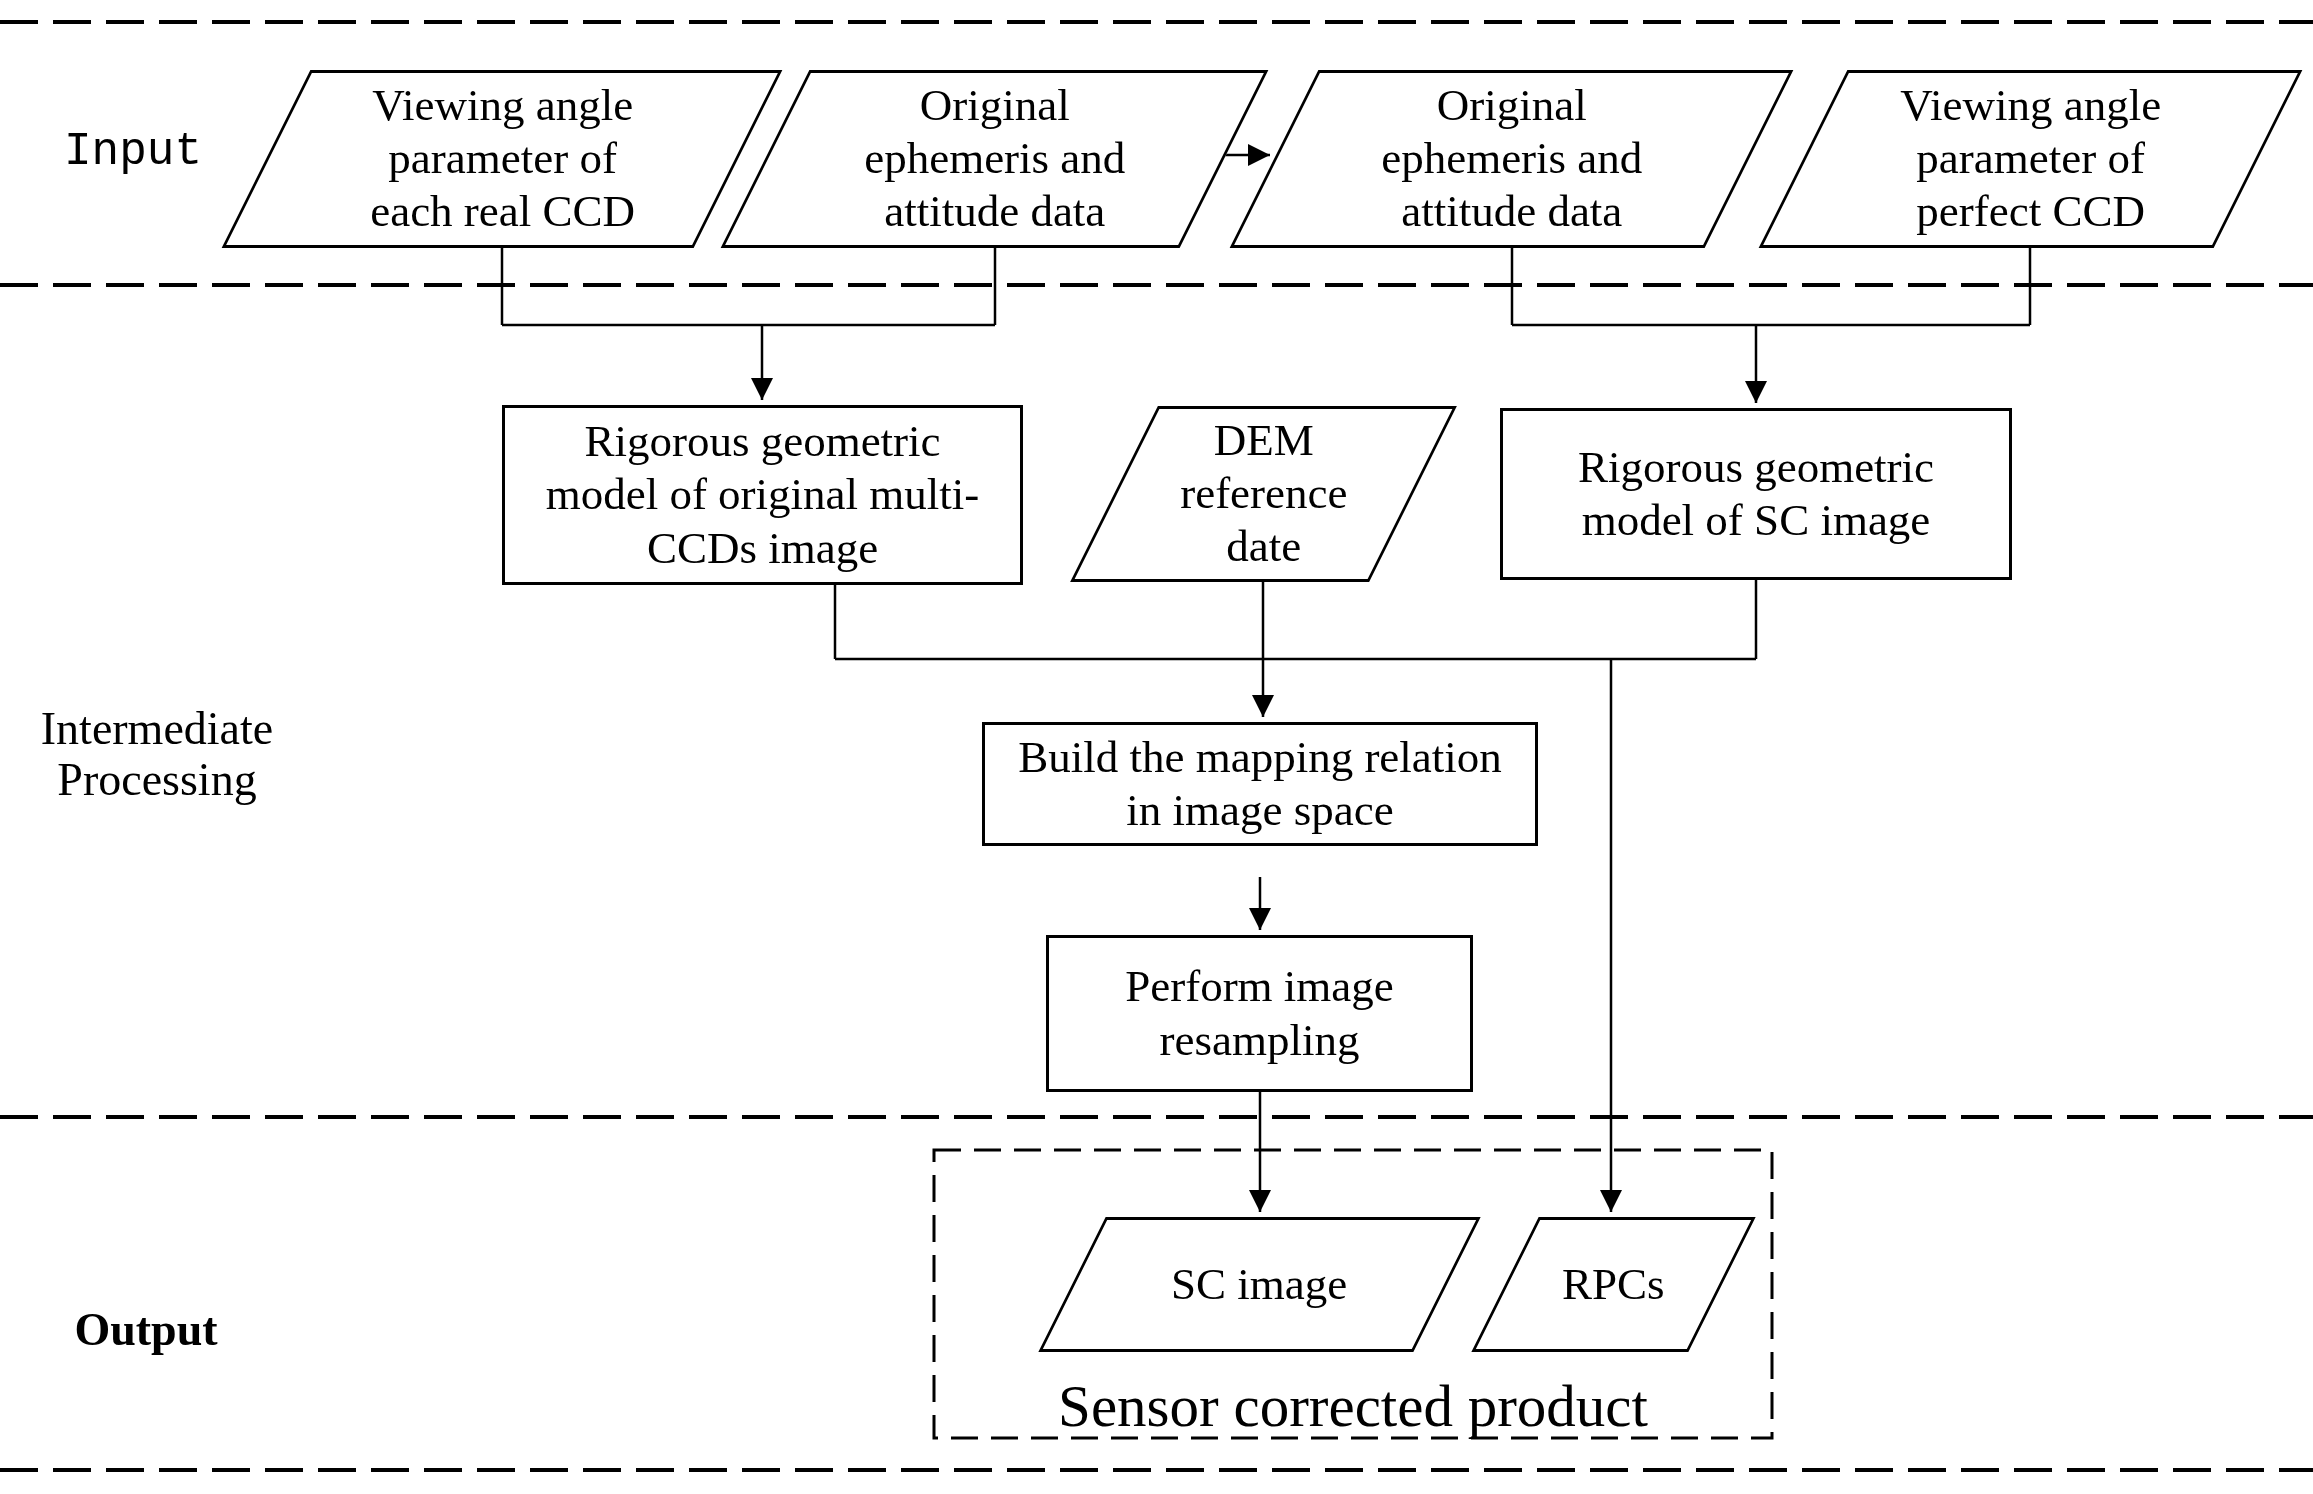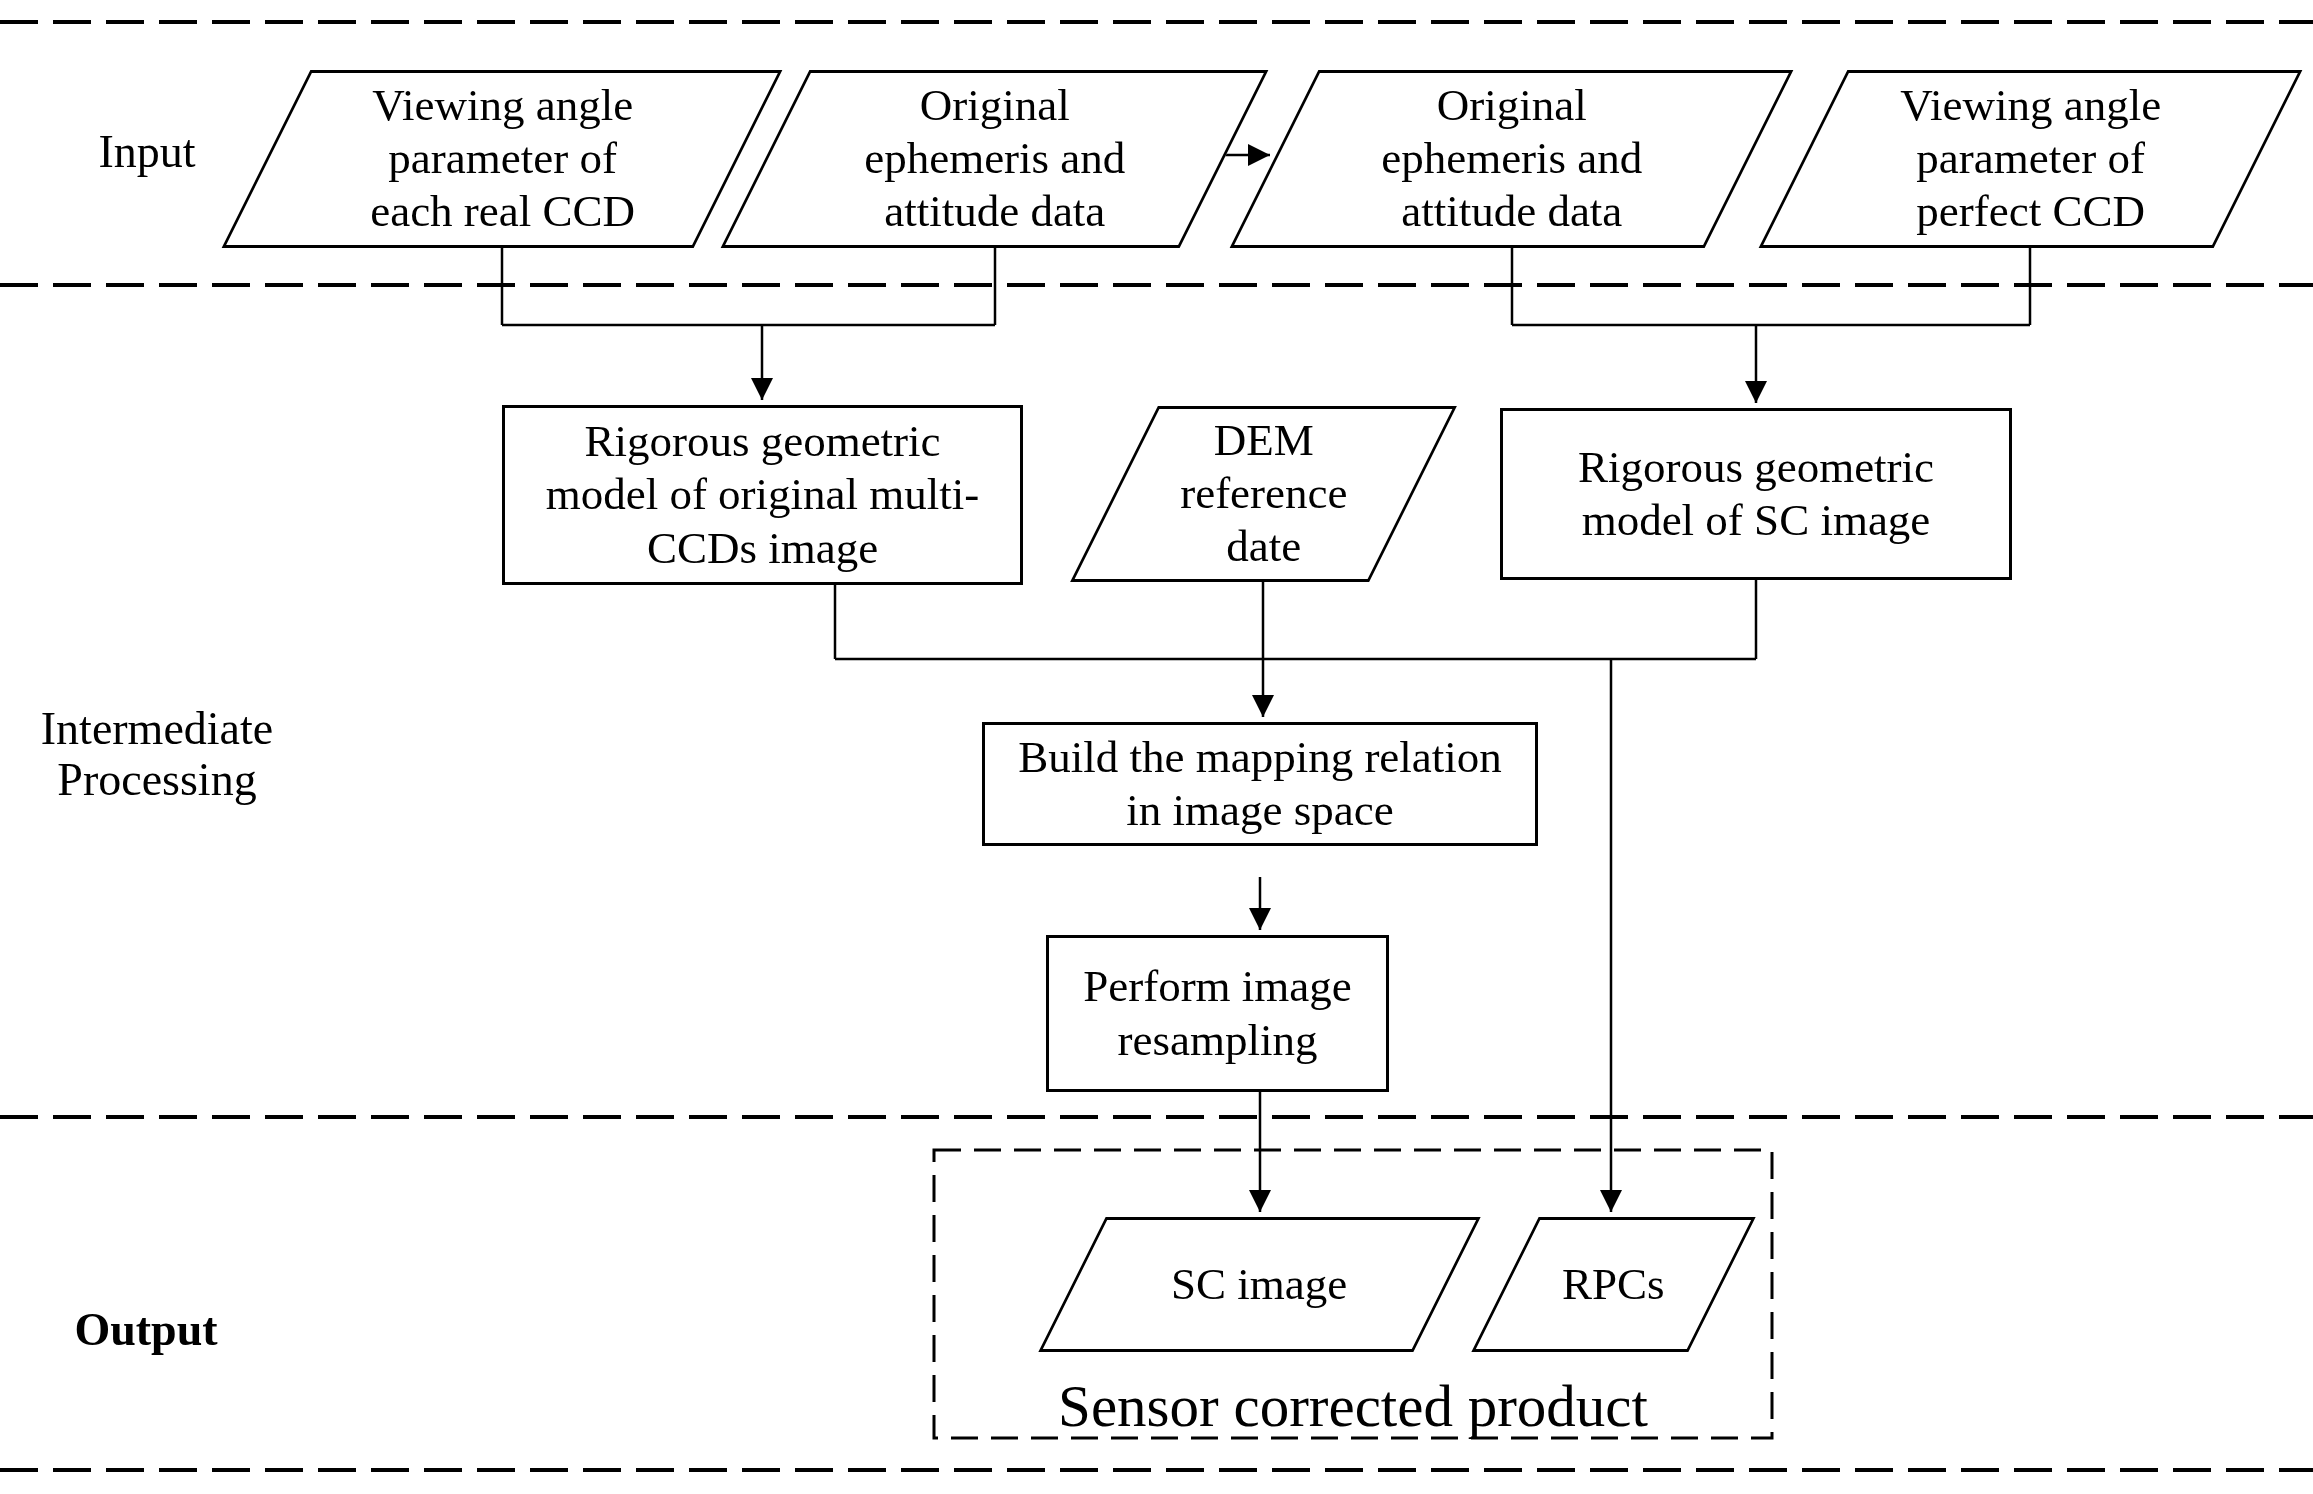--- a/index.html
+++ b/index.html
@@ -91,21 +91,21 @@
 
     <line x1="1260" y1="1092" x2="1260" y2="1212" stroke="#000" stroke-width="2.5" marker-end="url(#ah)"></line>
 
     <line x1="1611" y1="659" x2="1611" y2="1212" stroke="#000" stroke-width="2.5" marker-end="url(#ah)"></line>
 
     <line x1="1224" y1="155" x2="1270" y2="155" stroke="#000" stroke-width="2.5" marker-end="url(#ah)"></line>
 
     <rect x="934" y="1150" width="838" height="288" fill="none" stroke="#000" stroke-width="3" stroke-dasharray="27 13"></rect>
   </svg>
 
-  <div class="section-label" style="left:147px; top:152px;">Input</div>
+  <div class="section-label" style="left:133px; top:152px;font-family:Liberation Mono, monospace;">Input</div>
   <div class="section-label" style="left:157px; top:755px;">Intermediate
 Processing</div>
   <div class="section-label" style="left:146px; top:1330px;font-weight:bold;">Output</div>
 
   <div class="node para" style="left:266px; top:70px; width:472px; height:178px;">
     <div class="unskew node-text">Viewing angle
 parameter of
 each real CCD</div>
   </div>
   <div class="node para" style="left:765px; top:70px; width:459px; height:178px;">
@@ -135,21 +135,21 @@
 date</div>
   </div>
   <div class="node" style="left:1500px; top:408px; width:512px; height:172px;">
     <div class="node-text">Rigorous geometric
 model of SC image</div>
   </div>
   <div class="node" style="left:982px; top:722px; width:556px; height:124px;">
     <div class="node-text">Build the mapping relation
 in image space</div>
   </div>
-  <div class="node" style="left:1046px; top:935px; width:343px; height:157px;">
+  <div class="node" style="left:1046px; top:935px; width:427px; height:157px;">
     <div class="node-text">Perform image
 resampling</div>
   </div>
 
   <div class="node para" style="left:1072px; top:1217px; width:375px; height:135px;">
     <div class="unskew node-text">SC image</div>
   </div>
   <div class="node para" style="left:1505px; top:1217px; width:217px; height:135px;">
     <div class="unskew node-text">RPCs</div>
   </div>

